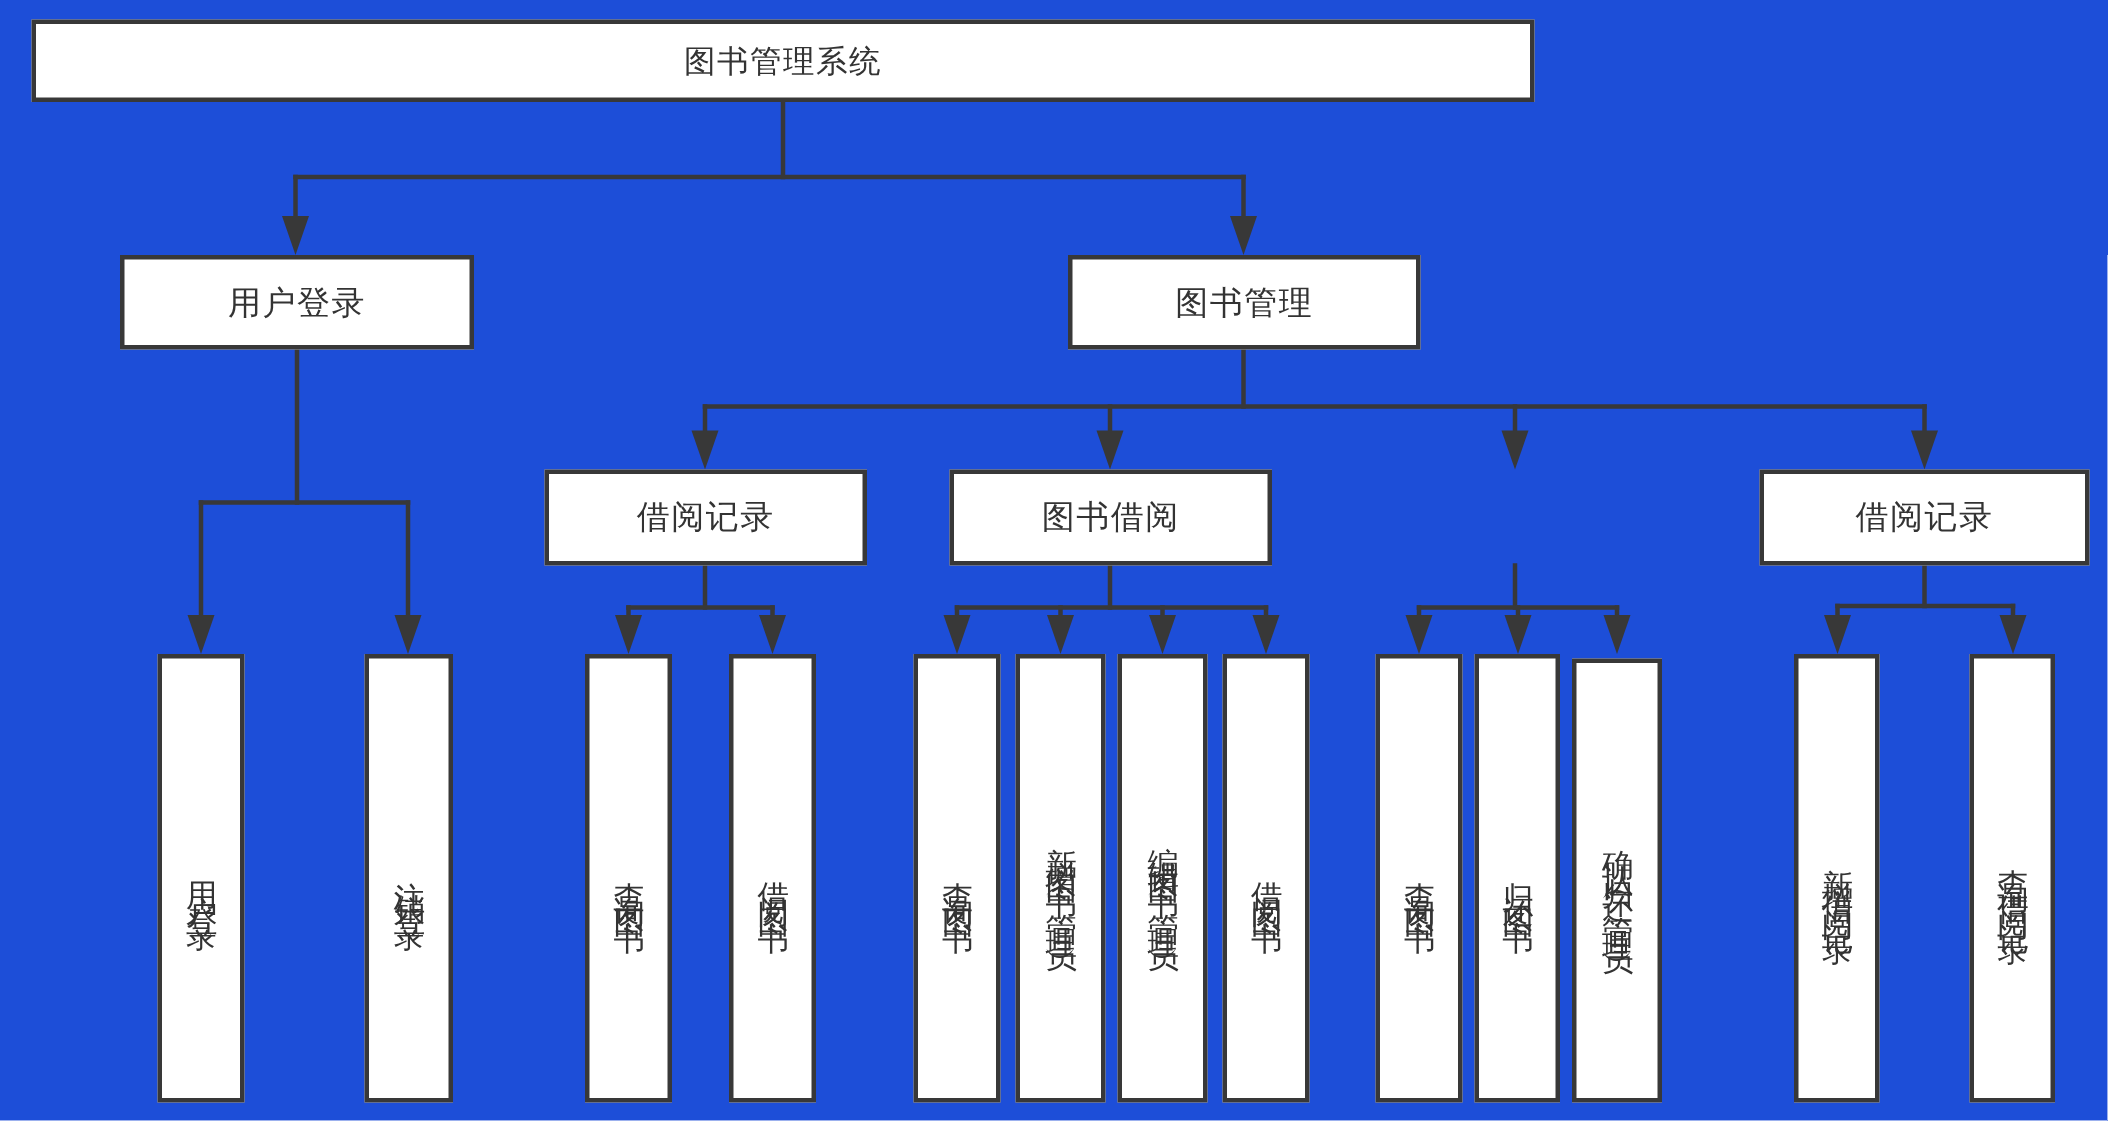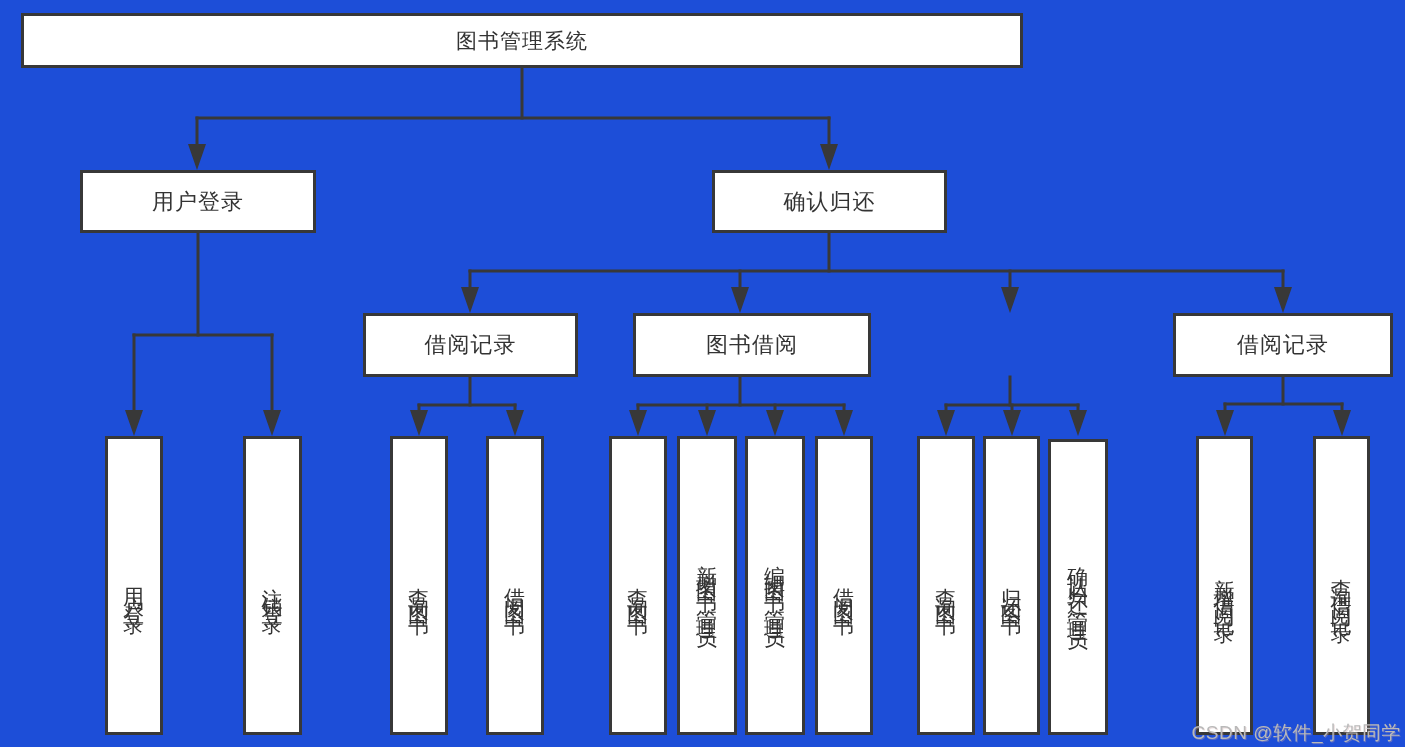--- a/index.html
+++ b/index.html
@@ -113,38 +113,37 @@
       <polygon points="1003,410 1021,410 1012,436"></polygon>
       <polygon points="1069,410 1087,410 1078,436"></polygon>
       <polygon points="1216,410 1234,410 1225,436"></polygon>
       <polygon points="1333,410 1351,410 1342,436"></polygon>
     </g>
   </svg>
 
   <div class="box h root-box" style="left:21px; top:13px; width:1002px; height:55px;">图书管理系统</div>
 
   <div class="box h" style="left:80px; top:170px; width:236px; height:63px;">用户登录</div>
-  <div class="box h" style="left:712px; top:170px; width:235px; height:63px;">确认归还</div>
+  <div class="box h" style="left:712px; top:170px; width:235px; height:63px;">图书管理</div>
 
   <div class="box h" style="left:363px; top:313px; width:215px; height:64px;">借阅记录</div>
-  <div class="box h" style="left:633px; top:313px; width:238px; height:64px;">图书借阅</div>
+  <div class="box h" style="left:633px; top:313px; width:215px; height:64px;">图书借阅</div>
   <div class="box h" style="left:1173px; top:313px; width:220px; height:64px;">借阅记录</div>
 
   <div class="box v" style="left:105px; top:436px; width:58px; height:299px;">用户登录</div>
   <div class="box v" style="left:243px; top:436px; width:59px; height:299px;">注销登录</div>
 
   <div class="box v" style="left:390px; top:436px; width:58px; height:299px;">查询图书</div>
   <div class="box v" style="left:486px; top:436px; width:58px; height:299px;">借阅图书</div>
 
   <div class="box v" style="left:609px; top:436px; width:58px; height:299px;">查询图书</div>
   <div class="box v" style="left:677px; top:436px; width:60px; height:299px;">新增图书（管理员）</div>
   <div class="box v" style="left:745px; top:436px; width:60px; height:299px;">编辑图书（管理员）</div>
   <div class="box v" style="left:815px; top:436px; width:58px; height:299px;">借阅图书</div>
 
   <div class="box v" style="left:917px; top:436px; width:58px; height:299px;">查询图书</div>
   <div class="box v" style="left:983px; top:436px; width:57px; height:299px;">归还图书</div>
   <div class="box v" style="left:1048px; top:439px; width:60px; height:296px;">确认归还（管理员）</div>
 
   <div class="box v" style="left:1196px; top:436px; width:57px; height:299px;">新增借阅记录</div>
   <div class="box v" style="left:1313px; top:436px; width:57px; height:299px;">查询借阅记录</div>
 
-  <div class="watermark">CSDN @软件_小贺同学</div>
 </div>
 
 </body></html>

